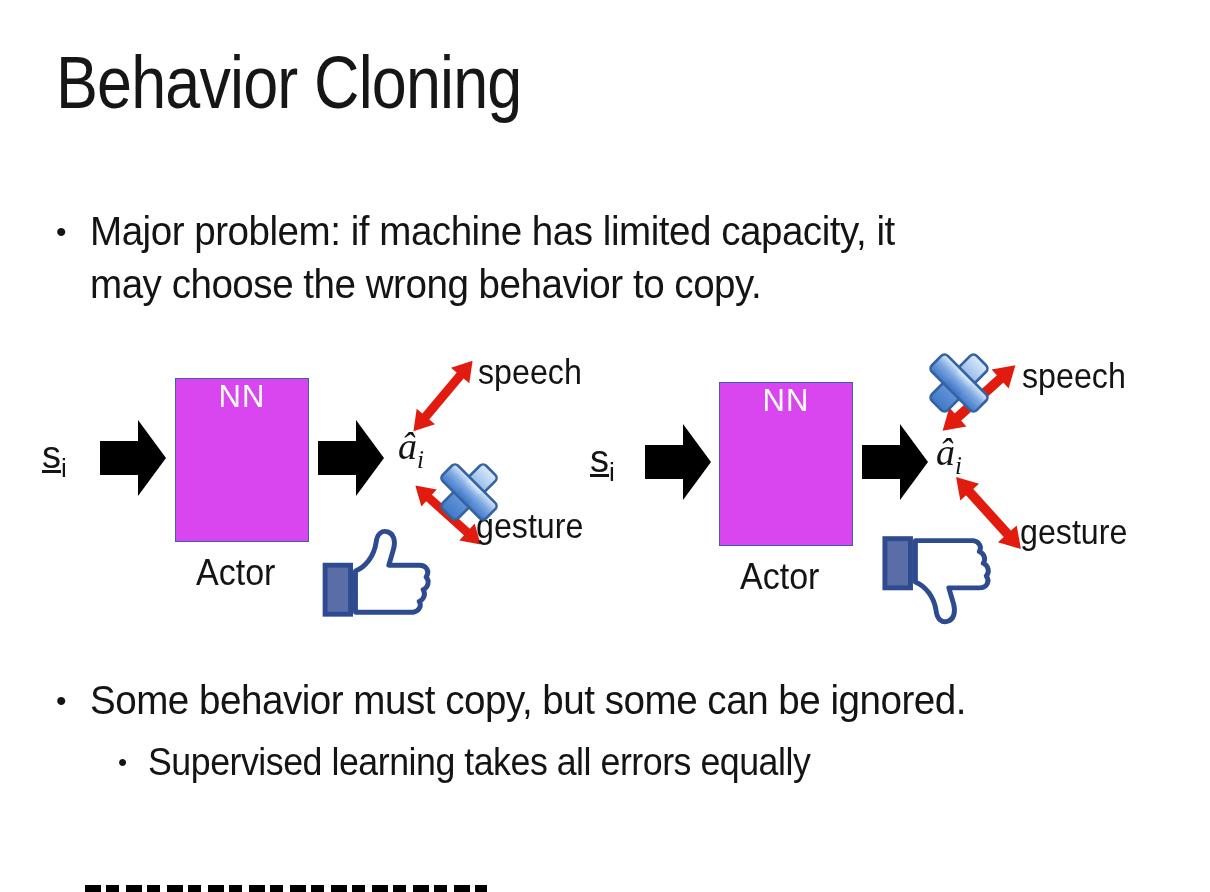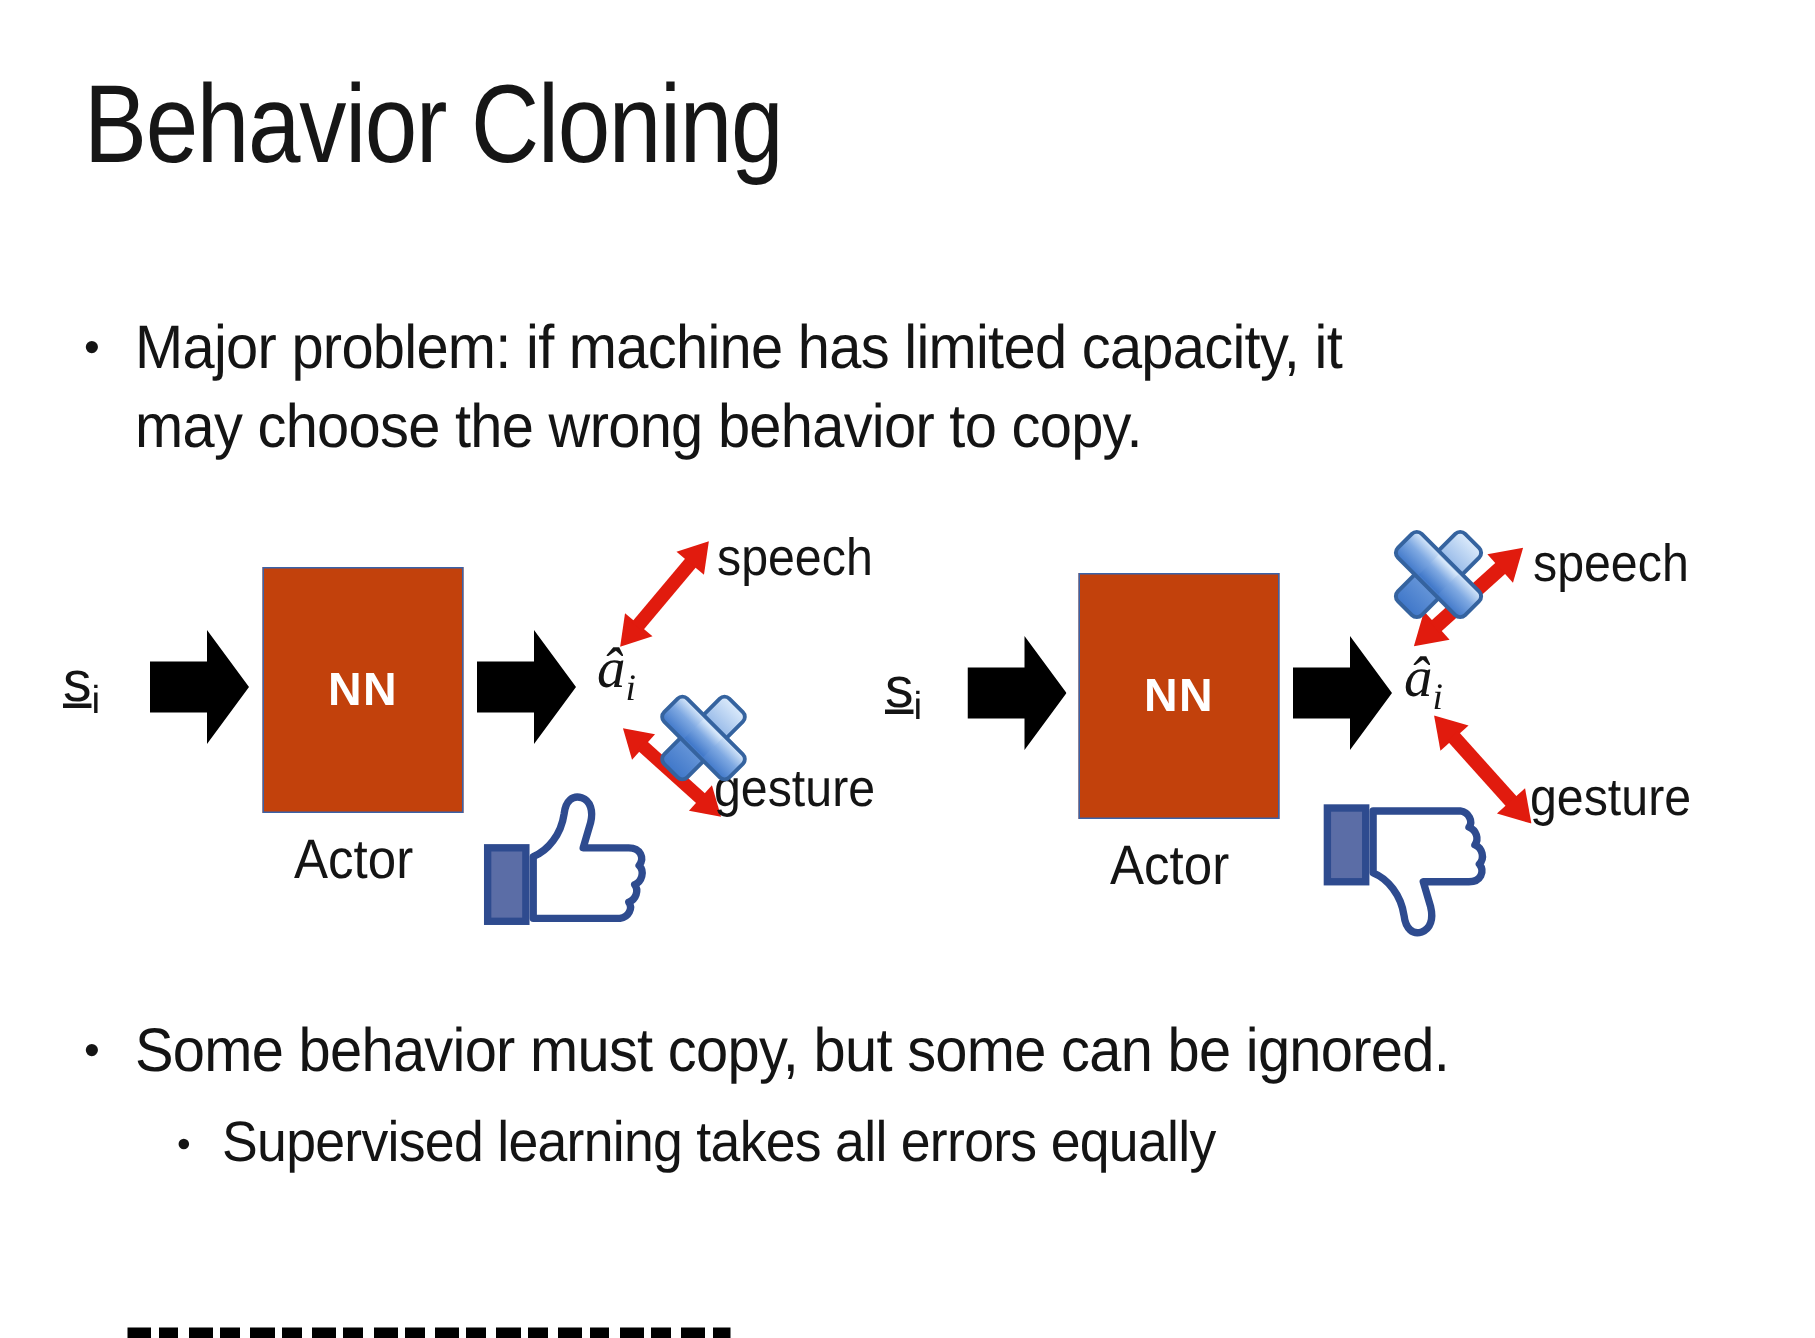--- a/index.html
+++ b/index.html
@@ -25,22 +25,22 @@
   .bullet .btxt{font-size:41px;line-height:53px;letter-spacing:-0.5px;
     transform:scaleX(0.94);transform-origin:left top;white-space:nowrap;}
   .bullet1{left:56px;top:205px;}
   .bullet2{left:56px;top:674px;}
   .bullet2sub{left:118px;top:738px;}
   .bullet2sub .dot{flex:0 0 30px;font-size:26px;line-height:48px;}
   .bullet2sub .btxt{font-size:38px;line-height:48px;}
 
   
   .nn-box{
-    width:132px;height:162px;background:#c2410c;border:1px solid #3A62A8;
-    display:flex;align-items:center;justify-content:center;font-weight:bold;
+    width:132px;height:162px;background:#d946ef;border:1px solid #3A62A8;
+    display:flex;justify-content:center;
   }
   .nn-label{color:#ffffff;font-size:31px;letter-spacing:1px;}
   .caption{font-size:37px;transform:scaleX(0.92);transform-origin:left top;white-space:nowrap;}
   .io-label{font-size:38px;white-space:nowrap;text-decoration:underline;}
   .io-label sub{font-size:26px;}
   .out-label{font-family:Liberation Serif, serif;font-style:italic;font-size:38px;white-space:nowrap;}
   .out-label sub{font-size:25px;}
   .branch-label{font-size:35px;transform:scaleX(0.92);transform-origin:left top;white-space:nowrap;}
   .flow-arrow svg,.red-arrow svg,.x-icon svg,.thumb svg{display:block;width:100%;height:100%;}
 

